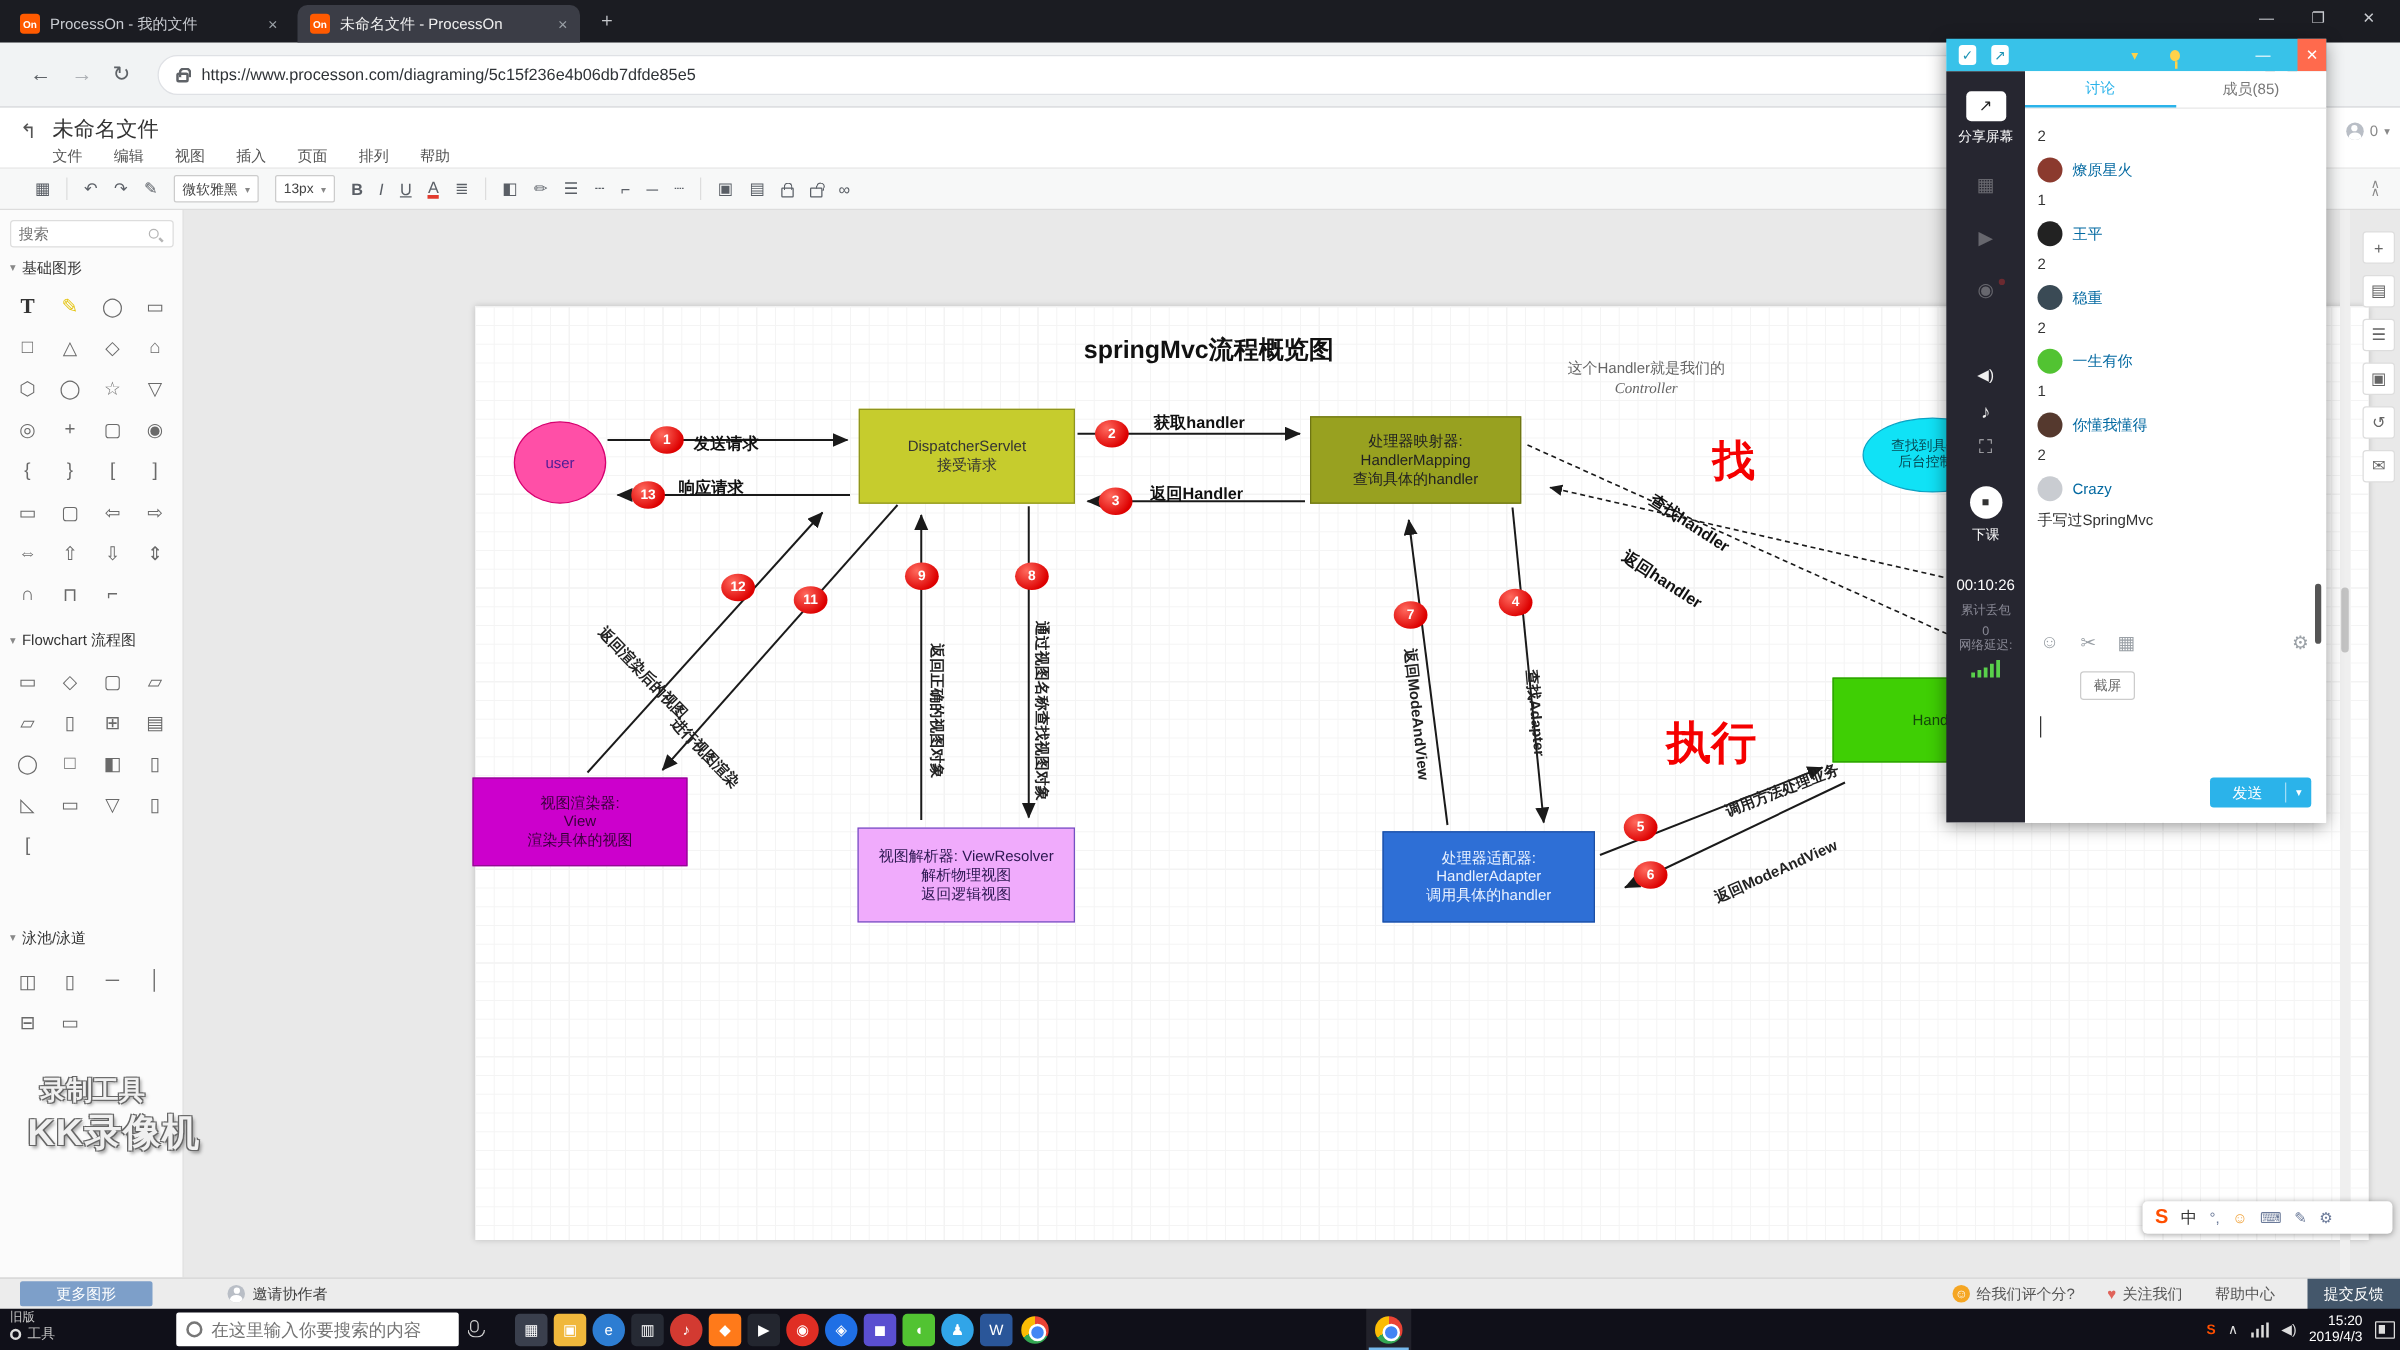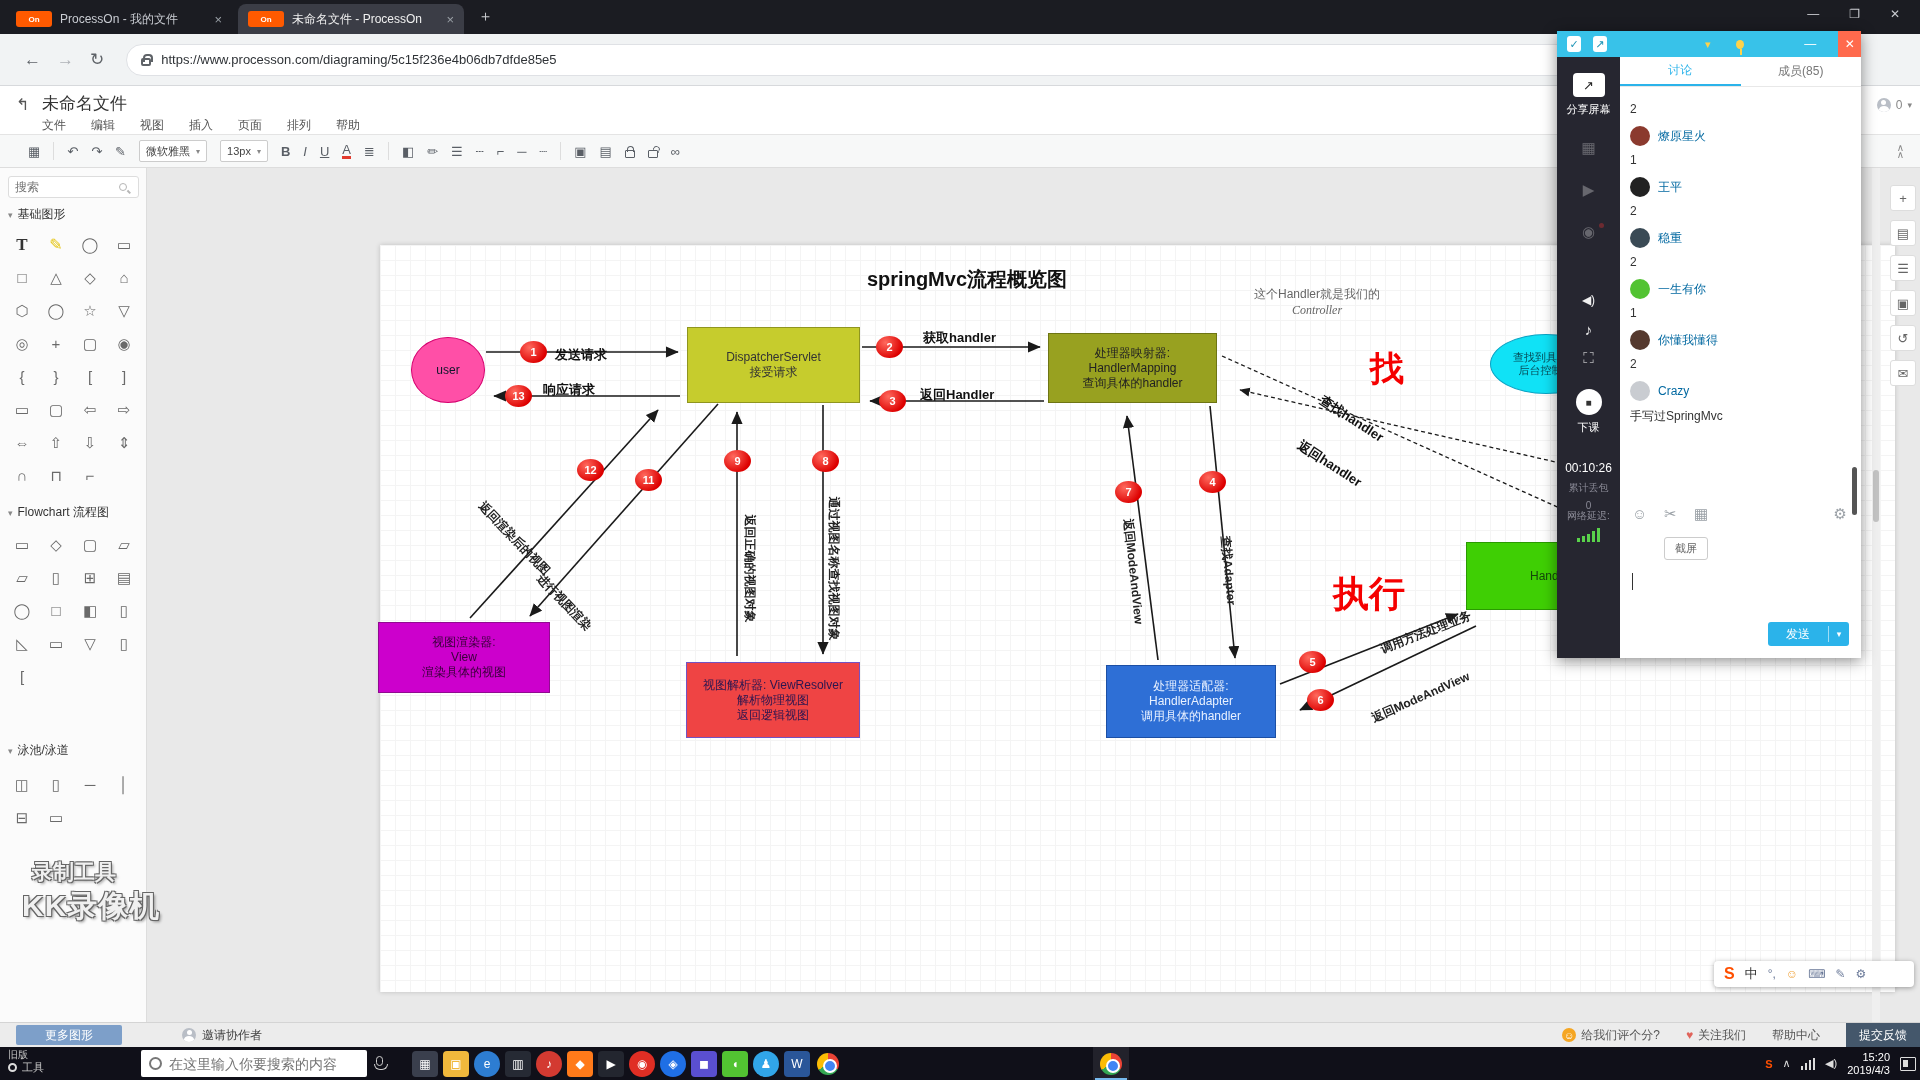--- a/index.html
+++ b/index.html
@@ -3,21 +3,21 @@
 <meta charset="utf-8">
 <style>
 *{margin:0;padding:0;box-sizing:border-box}
 body{background:#555;font-family:"Liberation Sans","DejaVu Sans",sans-serif}
 .screen{position:relative;width:1920px;height:1080px;overflow:hidden;background:#e9e9e9;font-size:12px;color:#333}
 
 
 .tabbar{position:absolute;left:0;top:0;width:1920px;height:34px;background:#1b1c22;display:flex;align-items:flex-end;z-index:30}
 .tab{height:30px;display:flex;align-items:center;gap:8px;padding:0 10px;width:226px;color:#c9ccd2;font-size:12px;border-radius:8px 8px 0 0;margin-left:6px}
 .tab.active{background:#3b3d46;color:#f0f0f0}
-.fav{width:36px;height:16px;border-radius:3px;background:#ff5a00;color:#fff;font-size:8px;font-weight:bold;display:flex;align-items:center;justify-content:center;flex:none}
+.fav{width:16px;height:16px;border-radius:3px;background:#ff5a00;color:#fff;font-size:8px;font-weight:bold;display:flex;align-items:center;justify-content:center;flex:none}
 .tab-title{flex:1;white-space:nowrap;overflow:hidden}
 .tab-x{color:#9aa0a6;font-size:13px}
 .newtab{color:#c8cace;margin:0 0 8px 14px;font-size:15px}
 .wincontrols{margin-left:auto;display:flex;gap:30px;padding-right:20px;color:#c9cbd0;align-self:center;font-size:12px;margin-bottom:6px}
 .navbar{position:absolute;top:34px;width:1920px;height:52px;background:#f1f3f4;border-bottom:1px solid #d7d9dc;display:flex;align-items:center;z-index:29}
 .nav-ico{font-size:17px;color:#5f6368;margin-left:24px}
 .nav-ico.dim{color:#aeb1b6}
 .urlbar{margin-left:22px;width:1672px;height:32px;background:#fff;border:1px solid #dfe1e5;border-radius:16px;display:flex;align-items:center;padding:0 14px;font-size:13px;color:#2f3337;gap:10px}
 .lock{width:10px;height:8px;border:2px solid #5f6368;border-radius:2px;position:relative;margin-top:4px;flex:none}
 .lock:before{content:"";position:absolute;left:0px;top:-6px;width:6px;height:6px;border:2px solid #5f6368;border-bottom:none;border-radius:4px 4px 0 0}
@@ -368,38 +368,38 @@
     </svg>
 
     <div class="dtitle" style="left:857px;top:266px;width:220px">springMvc流程概览图</div>
     <div class="dnote" style="left:1232px;top:286px;width:170px">
       <div>这个Handler就是我们的</div>
       <div class="it">Controller</div>
     </div>
     <div class="redword" style="left:1370px;top:346px;font-size:34px">找</div>
     <div class="redword" style="left:1333px;top:570px;font-size:36px">执行</div>
 
-    <div class="dnode" style="left: 411px; top: 337px; width: 74px; height: 66px; border-radius: 50%; background: rgb(255, 79, 167); border-color: rgb(214, 0, 111); color: #0f172a;">
+    <div class="dnode" style="left: 411px; top: 337px; width: 74px; height: 66px; border-radius: 50%; background: rgb(255, 79, 167); border-color: rgb(214, 0, 111); color: #4c1d95;">
         <div>user</div>
       </div>
     <div class="dnode" style="left: 687px; top: 327px; width: 173px; height: 76px; background: rgb(198, 204, 45); border-color: rgb(143, 149, 31); color: rgb(51, 51, 51);">
         <div>DispatcherServlet</div>
         <div>接受请求</div>
       </div>
     <div class="dnode" style="left: 1048px; top: 333px; width: 169px; height: 70px; background: rgb(152, 161, 32); border-color: rgb(110, 117, 19); color: rgb(34, 34, 34);">
         <div>处理器映射器:</div>
         <div>HandlerMapping</div>
         <div>查询具体的handler</div>
       </div>
     <div class="dnode" style="left: 378px; top: 622px; width: 172px; height: 71px; background: rgb(204, 0, 204); border-color: rgb(145, 10, 145); color: rgb(56, 0, 58);">
         <div>视图渲染器:</div>
         <div>View</div>
         <div>渲染具体的视图</div>
       </div>
-    <div class="dnode" style="left: 686px; top: 662px; width: 174px; height: 76px; background: #ef4444; border-color: rgb(116, 82, 194); color: rgb(43, 22, 80);">
+    <div class="dnode" style="left: 686px; top: 662px; width: 174px; height: 76px; background: #f0abfc; border-color: rgb(116, 82, 194); color: rgb(43, 22, 80);">
         <div>视图解析器: ViewResolver</div>
         <div>解析物理视图</div>
         <div>返回逻辑视图</div>
       </div>
     <div class="dnode" style="left: 1106px; top: 665px; width: 170px; height: 73px; background: rgb(46, 111, 214); border-color: rgb(28, 79, 164); color: rgb(232, 241, 255);">
         <div>处理器适配器:</div>
         <div>HandlerAdapter</div>
         <div>调用具体的handler</div>
       </div>
     <div class="dnode" style="left: 1466px; top: 542px; width: 170px; height: 68px; background: rgb(63, 207, 4); border-color: rgb(42, 154, 1); color: rgb(20, 71, 11);">

